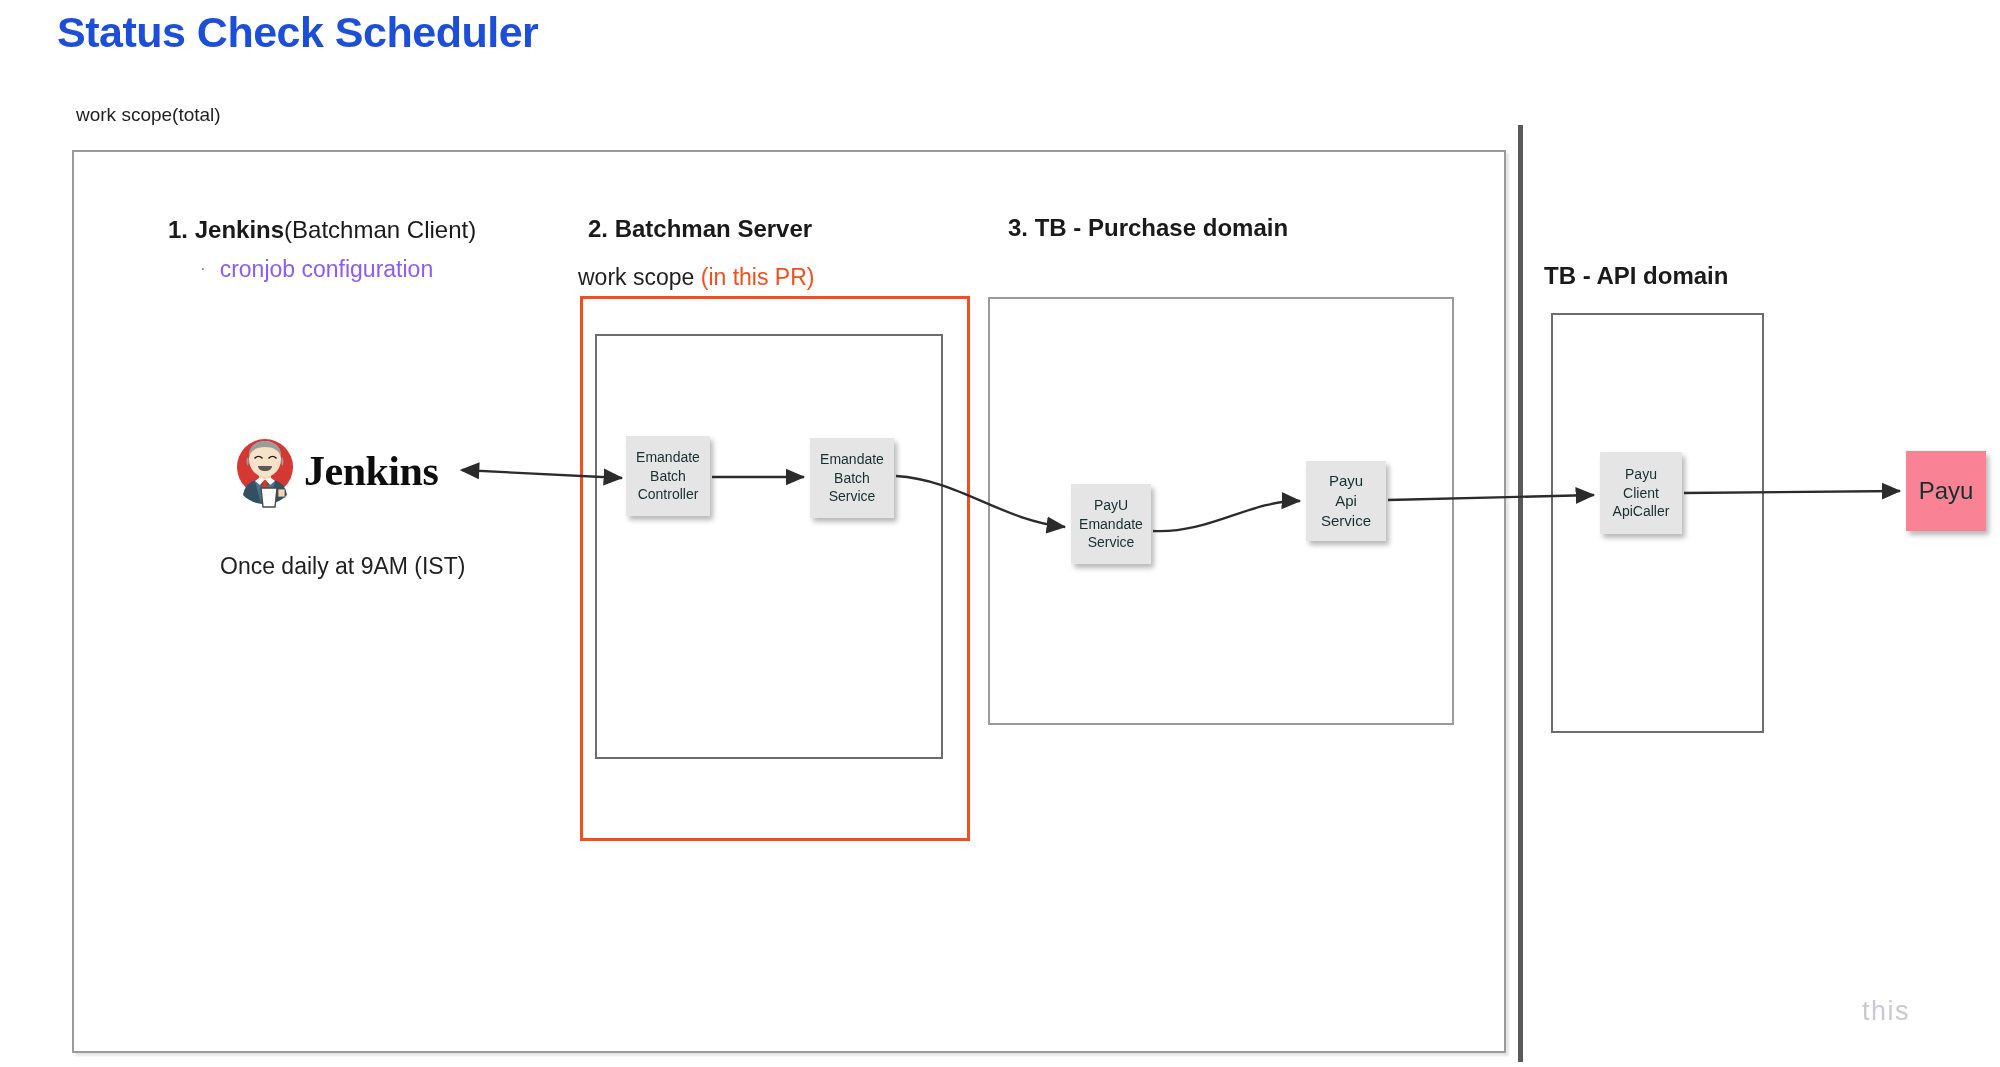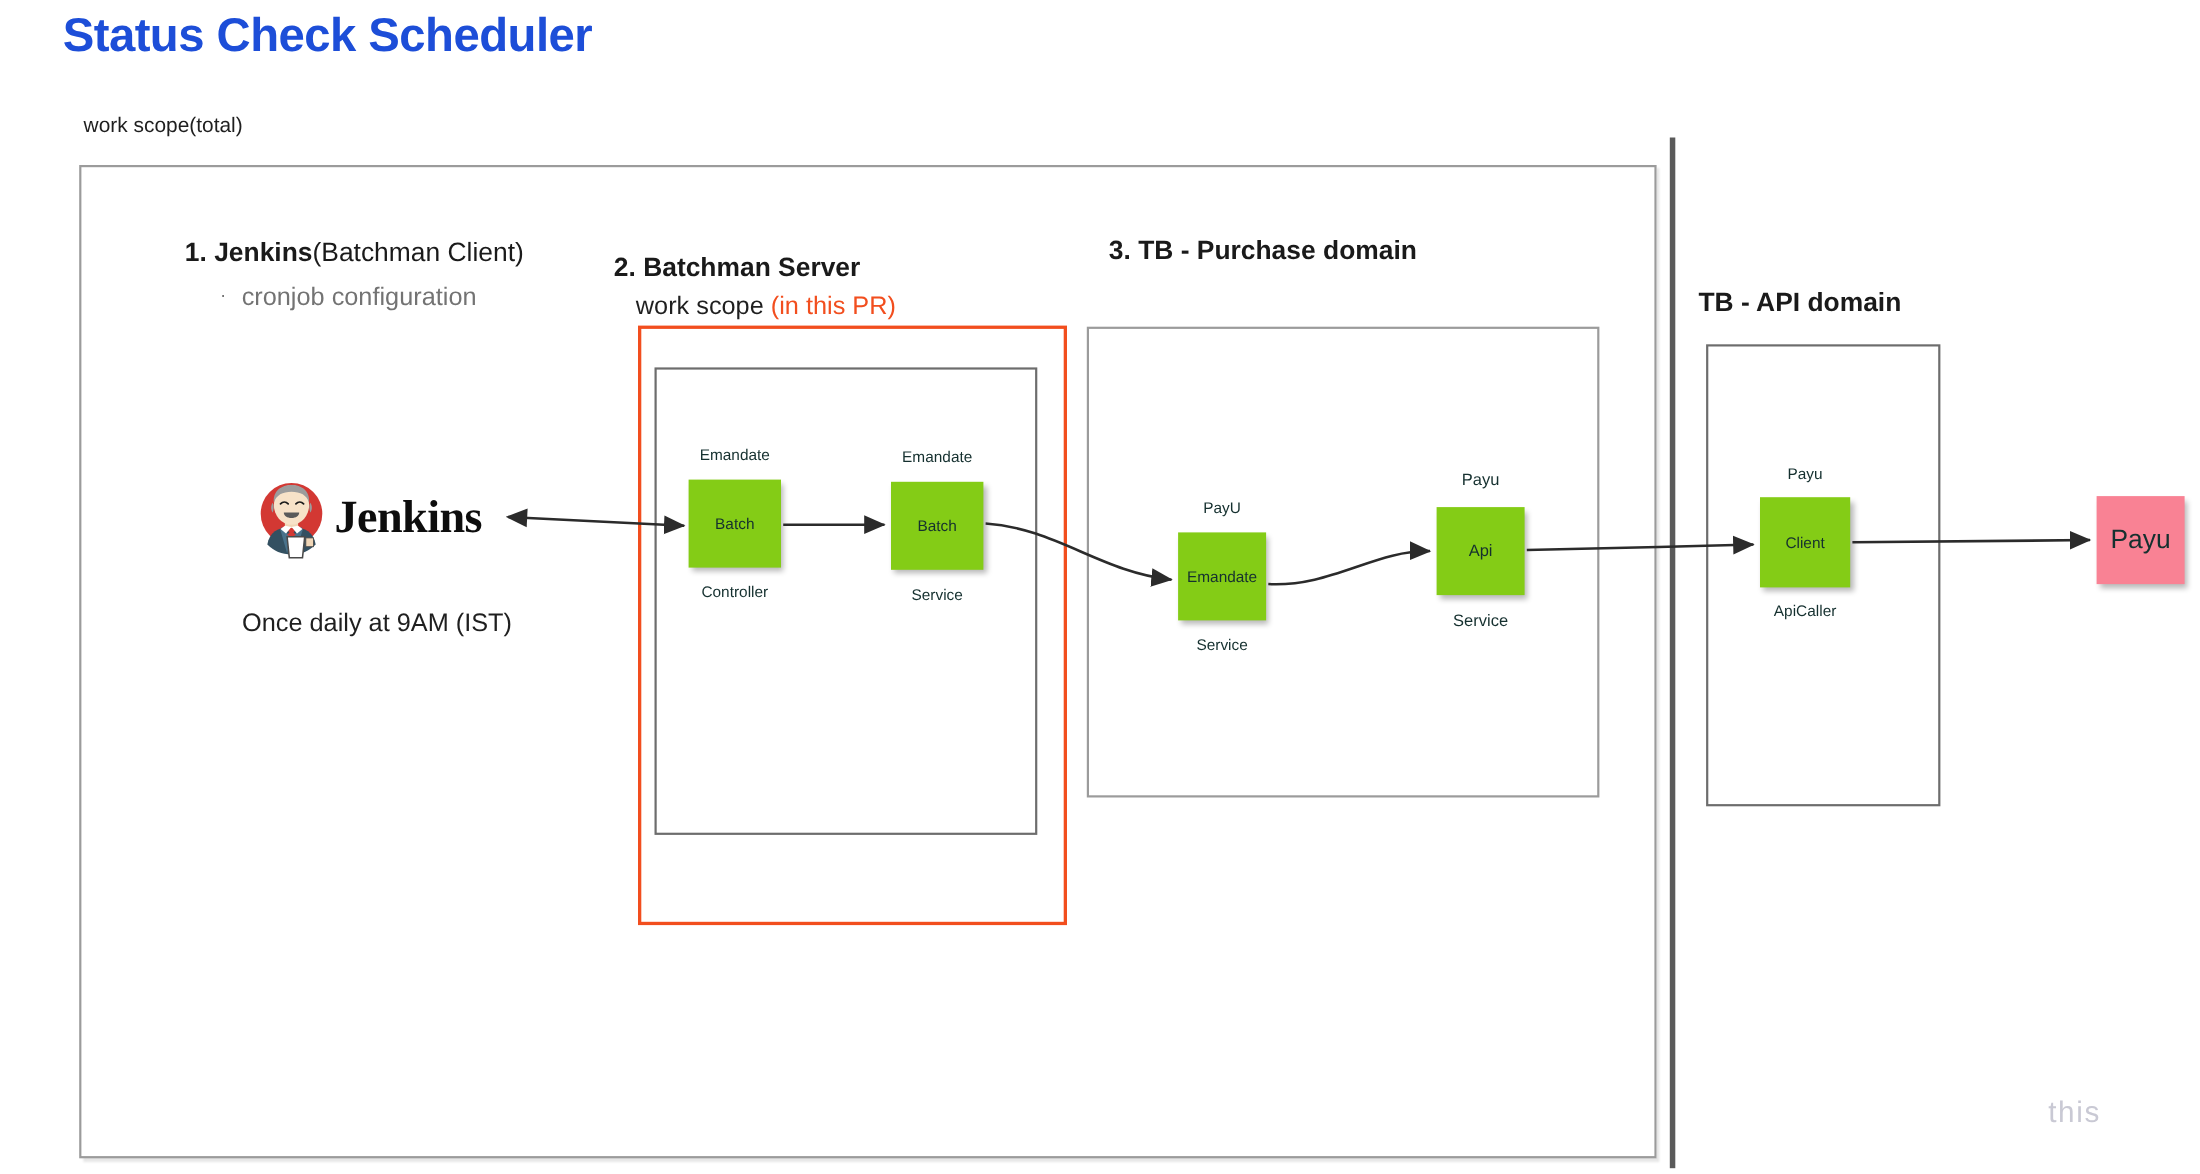--- a/index.html
+++ b/index.html
@@ -40,30 +40,30 @@
 
   .hdr {
     position: absolute;
     font-size: 24px;
     font-weight: bold;
     color: #1a1a1a;
     white-space: nowrap;
   }
   .hdr-jenkins  { left: 168px; top: 216px; }
   .hdr-jenkins .thin { font-weight: normal; }
-  .hdr-batchman { left: 558px; top: 215px; margin-top: 15px; }
+  .hdr-batchman { left: 588px; top: 215px; }
   .hdr-purchase { left: 1008px; top: 214px; }
   .hdr-apidom   { left: 1544px; top: 262px; }
 
   .bullet-line {
     position: absolute;
     left: 200px;
     top: 256px;
     font-size: 23px;
-    color: #737373;
+    color: #8b5cf6;
     white-space: nowrap;
   }
   .bullet-line .dot { font-size: 17px; vertical-align: 3px; margin-right: 14px; }
 
   .lbl-schedule {
     position: absolute;
     left: 220px;
     top: 553px;
     font-size: 23px;
     color: #1f1f1f;
@@ -103,21 +103,21 @@
     display: flex;
     flex-direction: column;
     align-items: center;
     justify-content: center;
     text-align: center;
     color: #15302f;
     line-height: 1.32;
     box-shadow: 3px 4px 5px rgba(0,0,0,0.28);
     font-family: "Liberation Sans", sans-serif;
   }
-  .sticky.teal { background: #84cc16; gap: 44px; }
+  .sticky.teal { background: #e5e5e5; }
   .sticky.pink { background: #F98294; }
 
   .s-ebc  { left: 626px;  top: 436px; width: 84px;  height: 80px;  font-size: 14px; }
   .s-ebs  { left: 810px;  top: 438px; width: 84px;  height: 80px;  font-size: 14px; }
   .s-pes  { left: 1071px; top: 484px; width: 80px;  height: 80px;  font-size: 14px; }
   .s-pas  { left: 1306px; top: 461px; width: 80px;  height: 80px;  font-size: 15px; }
   .s-pca  { left: 1600px; top: 452px; width: 82px;  height: 82px;  font-size: 14px; }
   .s-payu { left: 1906px; top: 451px; width: 80px;  height: 80px;  font-size: 24px; }
 
   

